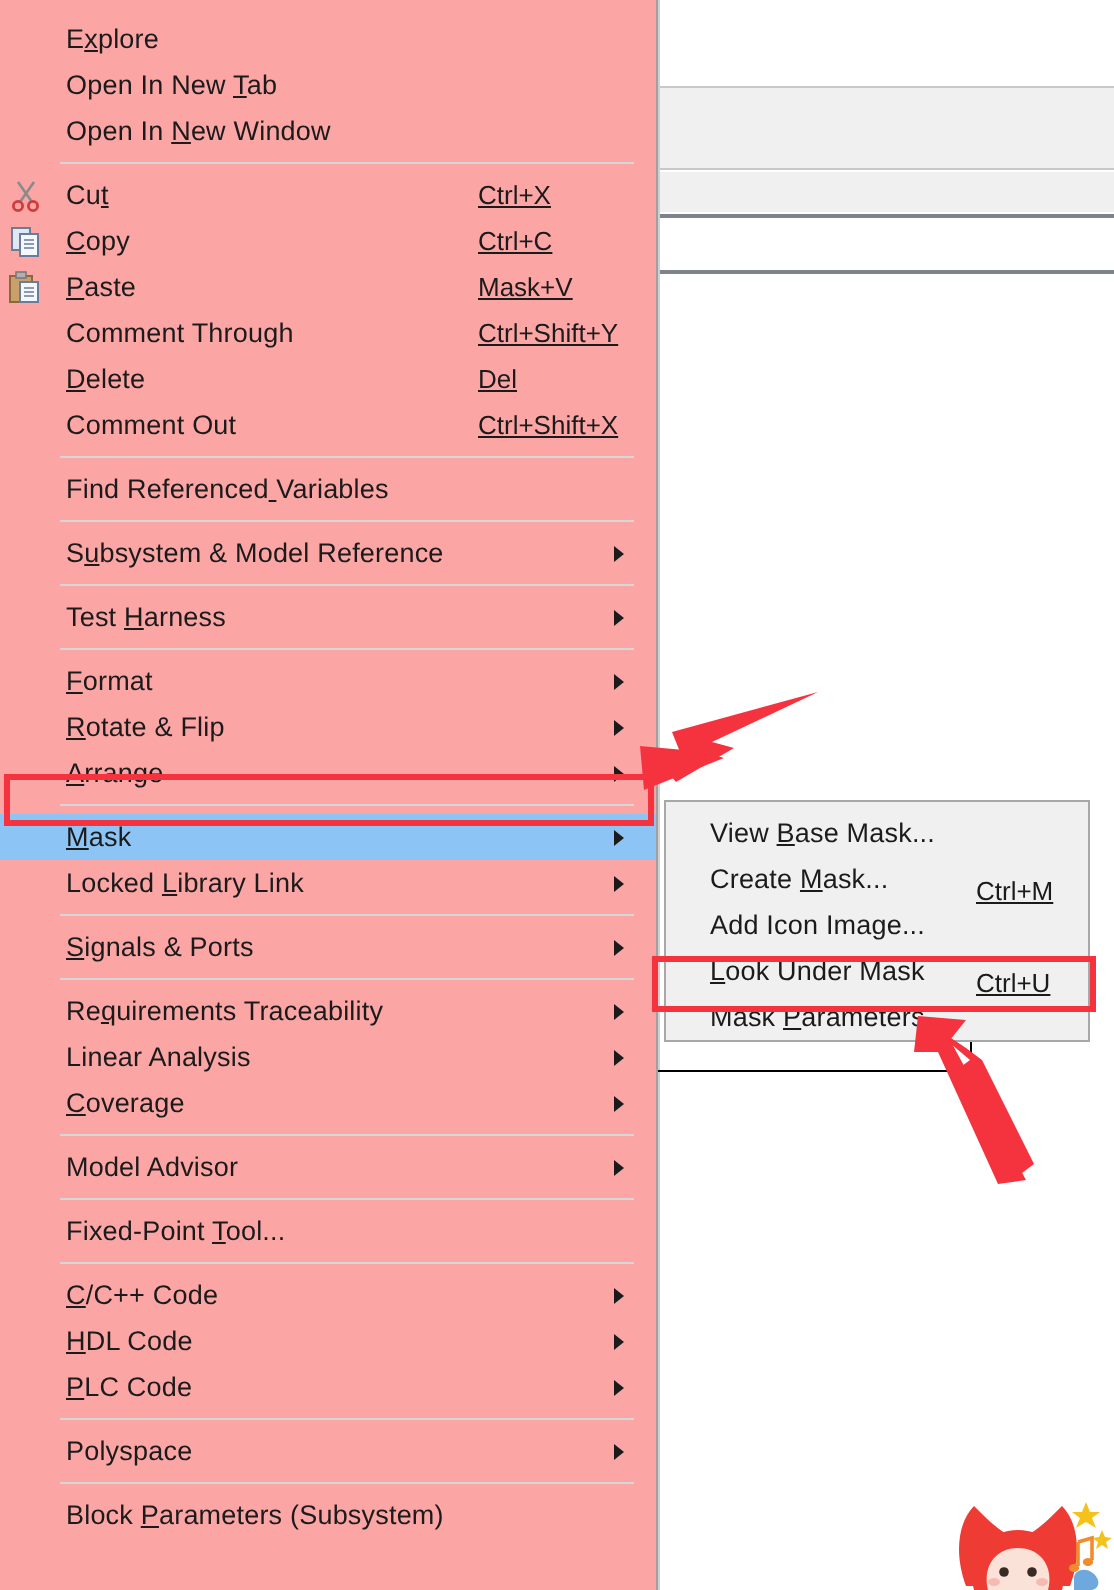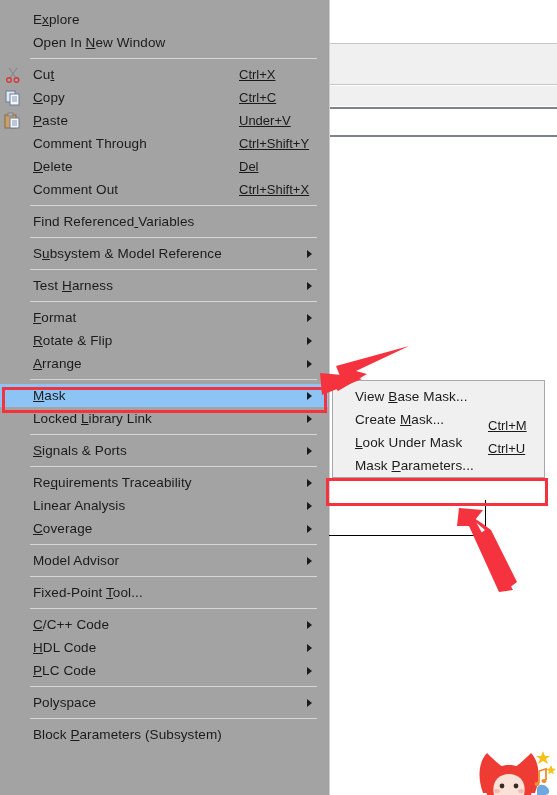--- a/index.html
+++ b/index.html
@@ -54,21 +54,21 @@
     background: #d0d0d0;
   }
 
   
   #context-menu {
     position: absolute;
     left: 0;
     top: 0;
     width: 329px;
     height: 795px;
-    background: #a3a3a3;
+    background: #fca5a5;
     border-right: 1px solid #a0a0a0;
     box-sizing: border-box;
     overflow: hidden;
   }
   .mi {
     position: relative;
     height: 23px;
     display: flex;
     align-items: center;
     box-sizing: border-box;
@@ -111,21 +111,21 @@
     height: 1px;
     margin: 4px 11px 4px 30px;
     background: #d6d6d6;
   }
   .u { text-decoration: underline; text-underline-offset: 1px; }
 
   
   #mask-submenu {
     position: absolute;
     left: 332px;
-    top: 380px;
+    top: 400px;
     width: 213px;
     background: #f0f0f0;
     border: 1px solid #a8a8a8;
     box-sizing: border-box;
     padding: 4px 0 0 0;
     text-align: center;
   }
   #mask-submenu .mi { height: 23px; font-size: 13.5px; }
   #mask-submenu .mi .mi-label { margin-left: 22px; }
   #mask-submenu .mi .mi-accel { left: 155px; margin-top: 11px; }
@@ -168,20 +168,23 @@
   <div class="canvas-line-v" style="left:485px;top:500px;height:35px;"></div>
   <div class="canvas-line-h" style="left:329px;top:535px;width:157px;"></div>
 </div>
 
 <div id="context-menu">
     <div style="height:8px"></div>
     <div class="mi">
       <span class="mi-label">E<span class="u">x</span>plore</span>
     </div>
     <div class="mi">
+      <span class="mi-label">Open In New <span class="u">T</span>ab</span>
+    </div>
+    <div class="mi">
       <span class="mi-label">Open In <span class="u">N</span>ew Window</span>
     </div>
     <div class="sep"></div>
     <div class="mi">
       <span class="mi-icon"><svg width="18" height="17" viewBox="0 0 18 17">
           <path d="M5 2 L12 12 M13 2 L6 12" stroke="#8a8a8a" stroke-width="1.3" fill="none"></path>
           <circle cx="5" cy="14" r="2.3" fill="none" stroke="#d23b3b" stroke-width="1.4"></circle>
           <circle cx="12.5" cy="14" r="2.3" fill="none" stroke="#d23b3b" stroke-width="1.4"></circle>
         </svg></span>
       <span class="mi-label">Cu<span class="u">t</span></span>
@@ -197,21 +200,21 @@
       <span class="mi-accel">Ctrl+C</span>
     </div>
     <div class="mi">
       <span class="mi-icon"><svg width="18" height="17" viewBox="0 0 18 17">
           <rect x="1" y="3" width="11" height="13" fill="#c9a06a" stroke="#8a6a3a" stroke-width="1"></rect>
           <rect x="4" y="1" width="5" height="3" fill="#b0b0b0" stroke="#7a7a7a" stroke-width="0.8"></rect>
           <rect x="6" y="6" width="9" height="10" fill="#f4f8fd" stroke="#6a7c99" stroke-width="1"></rect>
           <path d="M8 9h5 M8 11h5 M8 13h5" stroke="#6a7c99" stroke-width="0.8"></path>
         </svg></span>
       <span class="mi-label"><span class="u">P</span>aste</span>
-      <span class="mi-accel">Under+V</span>
+      <span class="mi-accel">Mask+V</span>
     </div>
     <div class="mi">
       <span class="mi-label">Comment Through</span>
       <span class="mi-accel">Ctrl+Shift+Y</span>
     </div>
     <div class="mi">
       <span class="mi-label"><span class="u">D</span>elete</span>
       <span class="mi-accel">Del</span>
     </div>
     <div class="mi">
@@ -306,20 +309,23 @@
     <div class="mi"></div>
   </div>
 
 <div id="mask-submenu">
     <div class="mi">
       <span class="mi-label">View <span class="u">B</span>ase Mask...</span>
     </div>
     <div class="mi">
       <span class="mi-label">Create <span class="u">M</span>ask...</span>
       <span class="mi-accel">Ctrl+M</span>
+    </div>
+    <div class="mi">
+      <span class="mi-label">Add Icon Image...</span>
     </div>
     <div class="mi">
       <span class="mi-label"><span class="u">L</span>ook Under Mask</span>
       <span class="mi-accel">Ctrl+U</span>
     </div>
     <div class="mi">
       <span class="mi-label">Mask <span class="u">P</span>arameters...</span>
     </div>
   </div>
 

